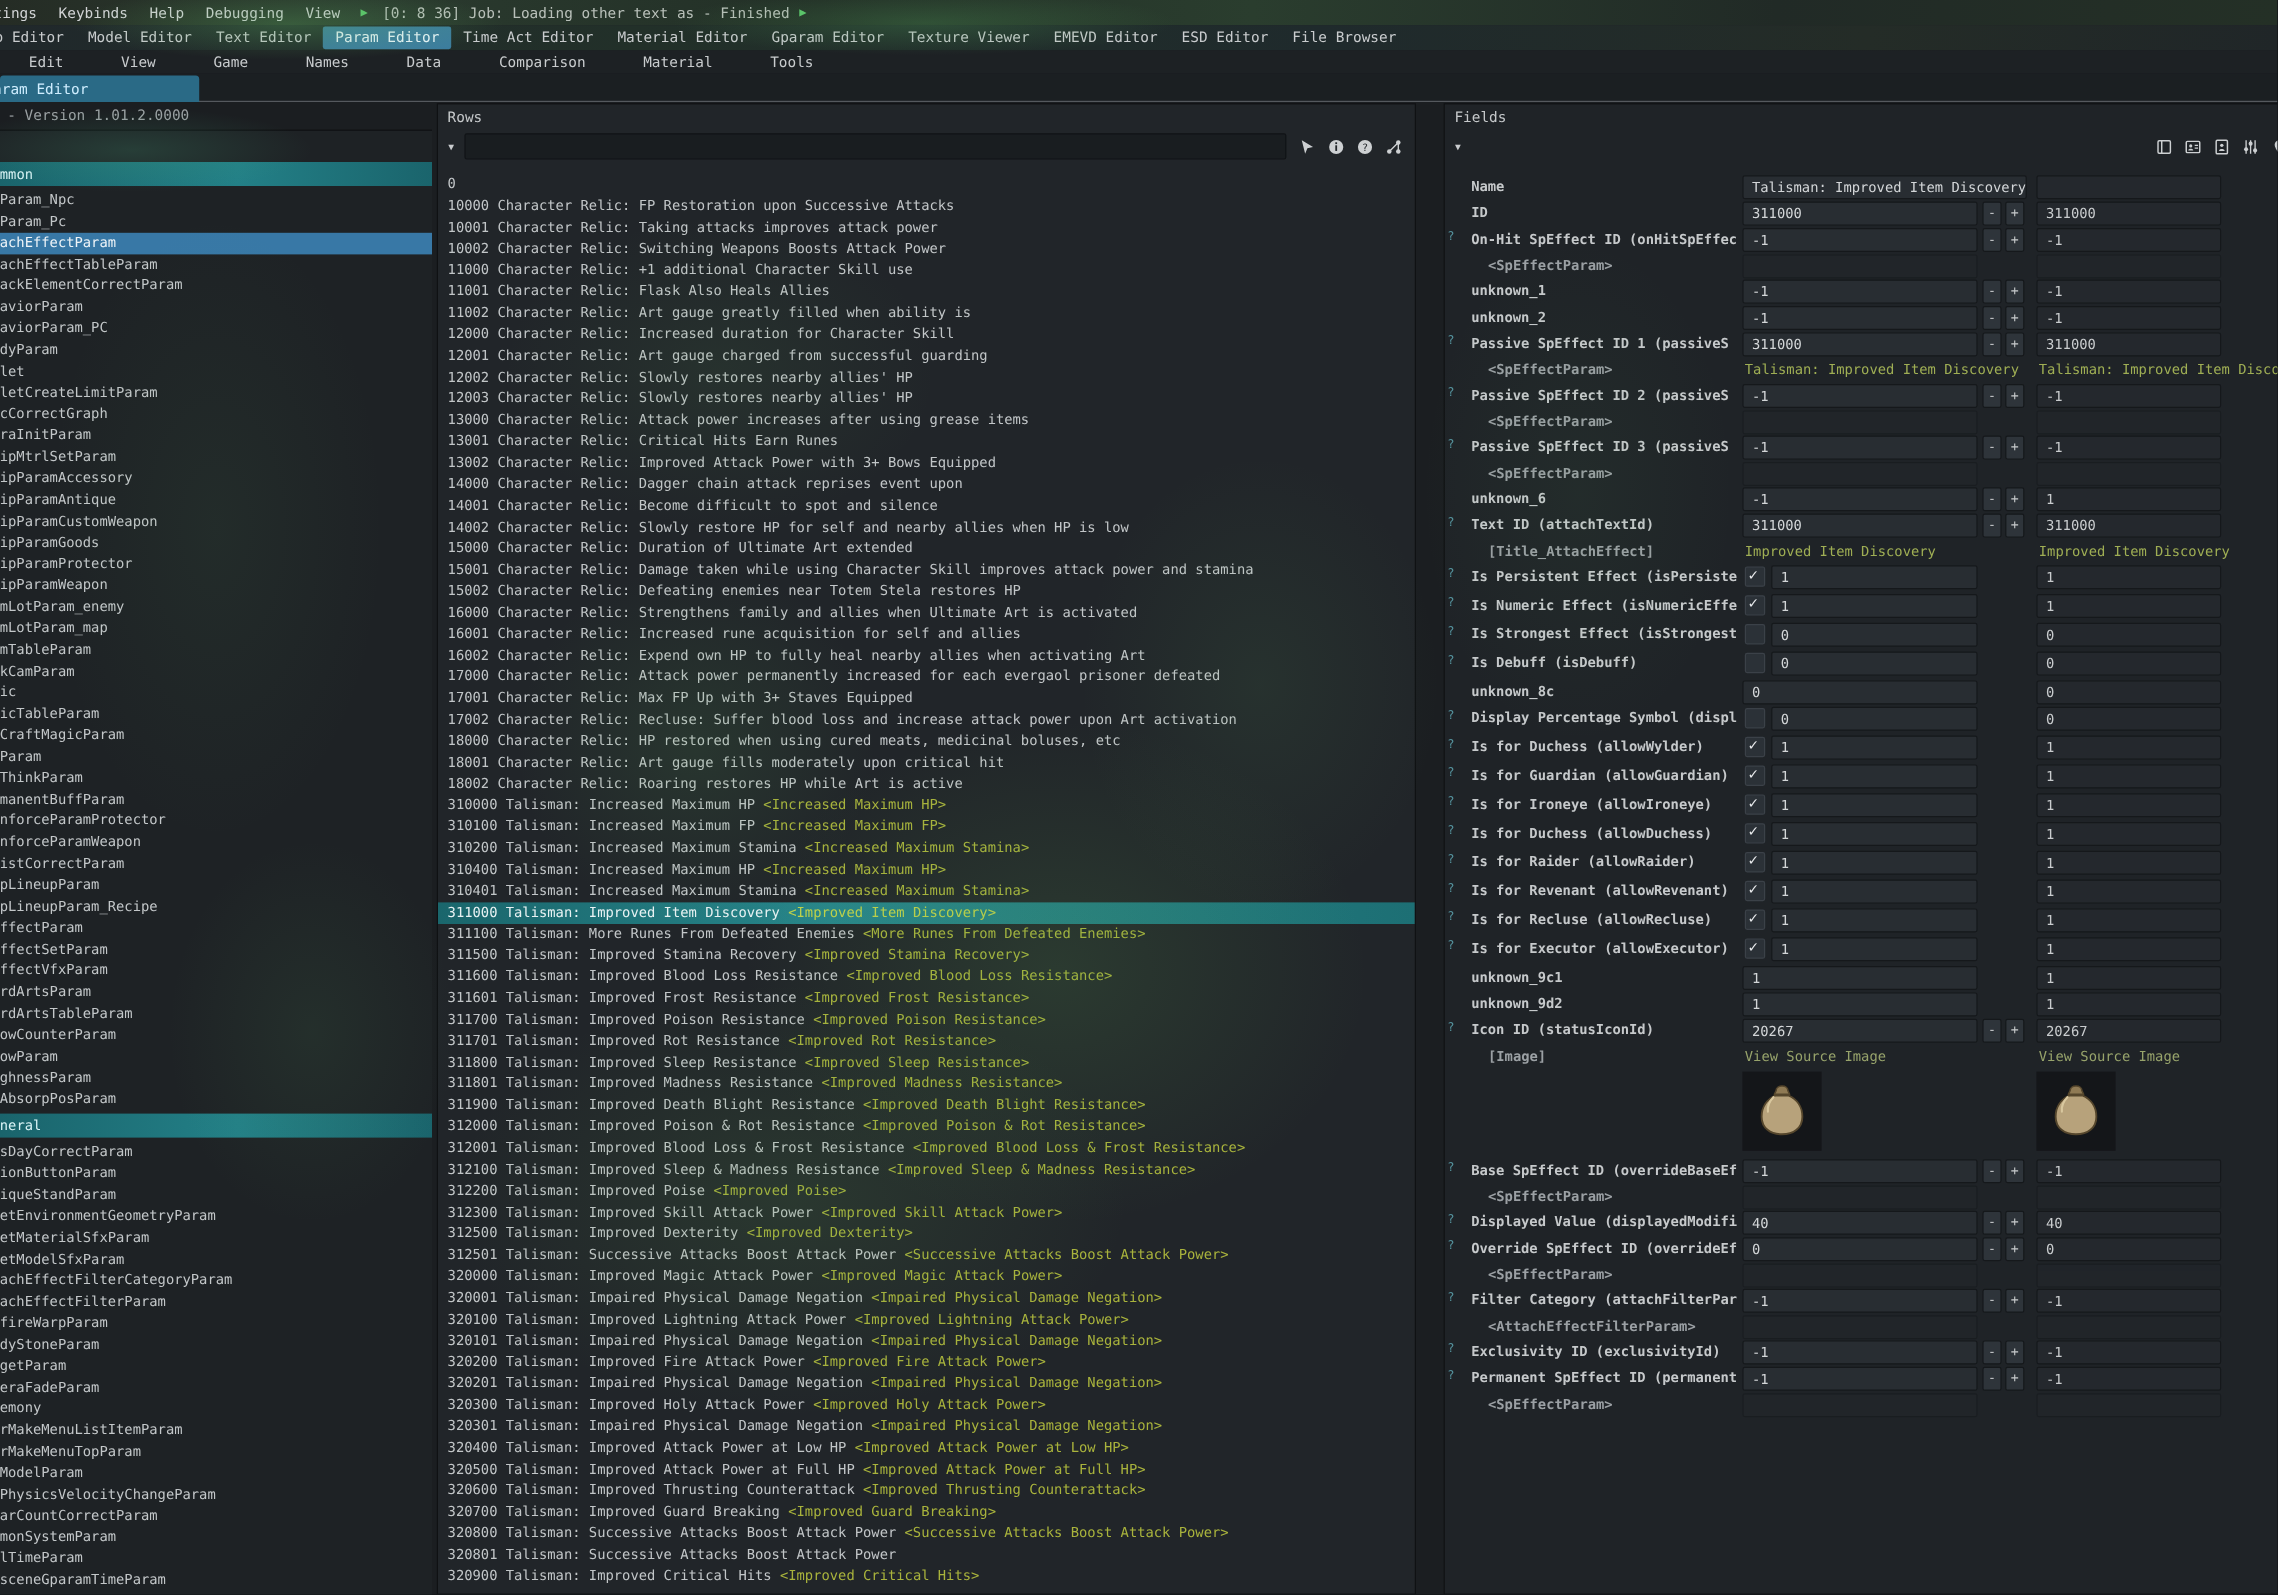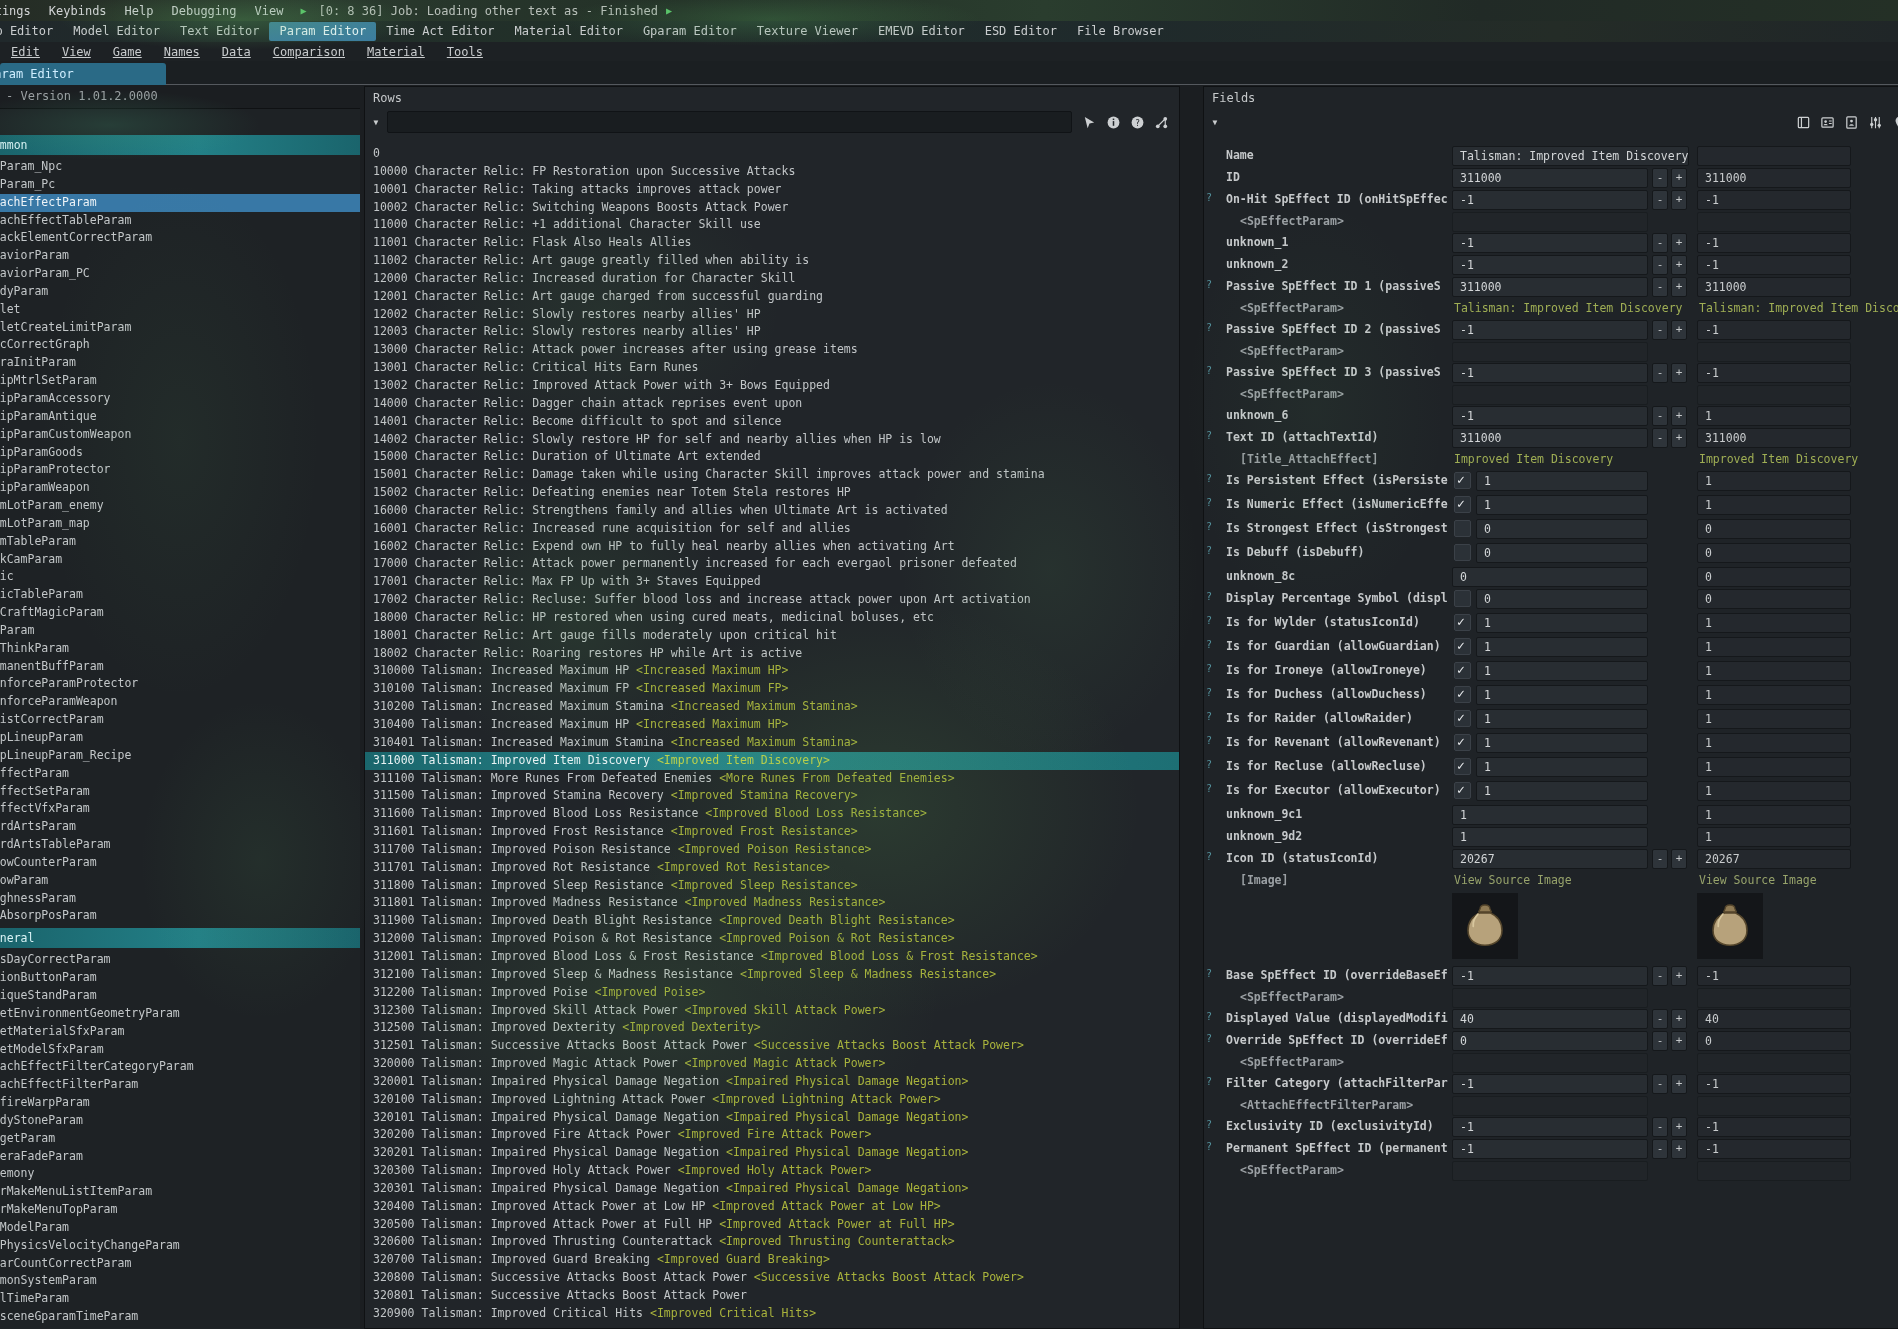--- a/index.html
+++ b/index.html
@@ -15,21 +15,21 @@
   .play{color:#5cc96c;font-size:10px;margin:0 8px;}
   .status{color:#b9c0ba;margin-left:4px;}
   #menubar2{position:absolute;left:0;top:21px;width:100%;height:21px;
     background:linear-gradient(90deg,#20282b,#223029 28%,#1f2a2c 58%,#242c27 82%,#202628);
     display:flex;align-items:center;font-size:12px;color:#c9ccce;white-space:nowrap;}
   .m2item{padding:0 10px;height:19px;line-height:19px;}
   .m2item.active{background:#3c7d9e;color:#eaf6fc;border-radius:2px;}
   .clipB{margin-left:-29px;}
   #menubar3{position:absolute;left:0;top:42px;width:100%;height:19px;background:#1d2124;
     display:flex;align-items:center;font-size:12px;color:#c9ccce;}
-  .m3item{padding:0 11px;text-decoration:underline;}
+  .m3item{padding:0 24px;}
   #tabbar{position:absolute;left:0;top:61px;width:100%;height:24px;background:#1b1f22;border-bottom:1px solid #55595e;}
   .vtab{position:absolute;left:0;top:2px;height:22px;width:166px;background:#2a6a86;color:#cfeeff;
     font-size:12px;line-height:22px;overflow:hidden;border-radius:3px 3px 0 0;padding-left:8px;}
   .vtab span{display:inline-block;margin-left:-21px;}
   #versionline{position:absolute;left:6px;top:89px;font-size:12px;color:#9ba0a3;}
 
   
   #sidebar{position:absolute;left:0;top:108px;width:360px;height:1221px;background:#1e2225;
     border-top:1px solid #0f1113;overflow:hidden;}
   #side-list{margin-top:26px;}
@@ -476,21 +476,21 @@
         </div>
         <div class="f-row check">
           <span class="fhelp">?</span>
           <span class="flabel">Display Percentage Symbol (displ</span>
           <div class="cb"></div>
           <div class="vwrap chk">0</div>
           <div class="vanbox">0</div>
         </div>
         <div class="f-row check">
           <span class="fhelp">?</span>
-          <span class="flabel">Is for Wylder (statusIconId)</span>
+          <span class="flabel">Is for Duchess (allowWylder)</span>
           <div class="cb on"></div>
           <div class="vwrap chk">1</div>
           <div class="vanbox">1</div>
         </div>
         <div class="f-row check">
           <span class="fhelp">?</span>
           <span class="flabel">Is for Guardian (allowGuardian)</span>
           <div class="cb on"></div>
           <div class="vwrap chk">1</div>
           <div class="vanbox">1</div>

